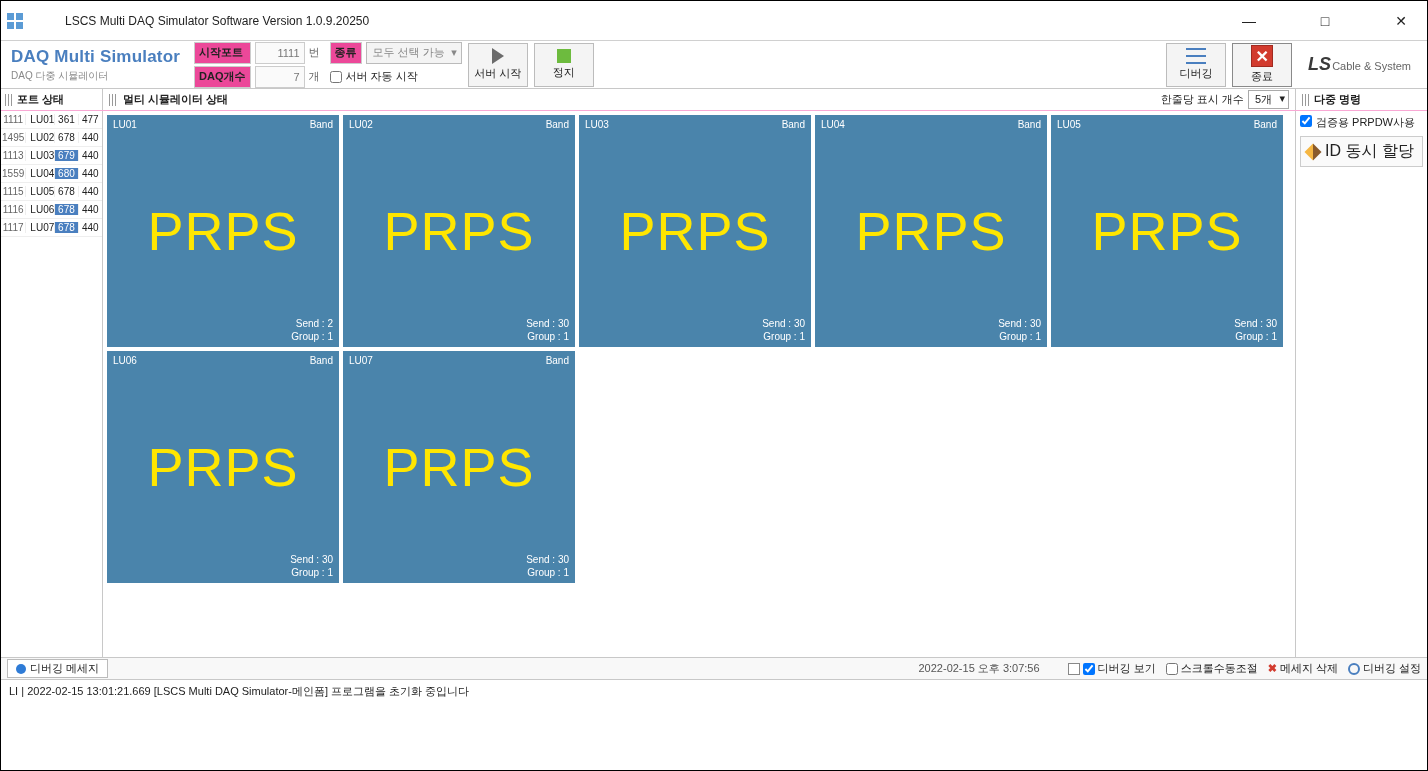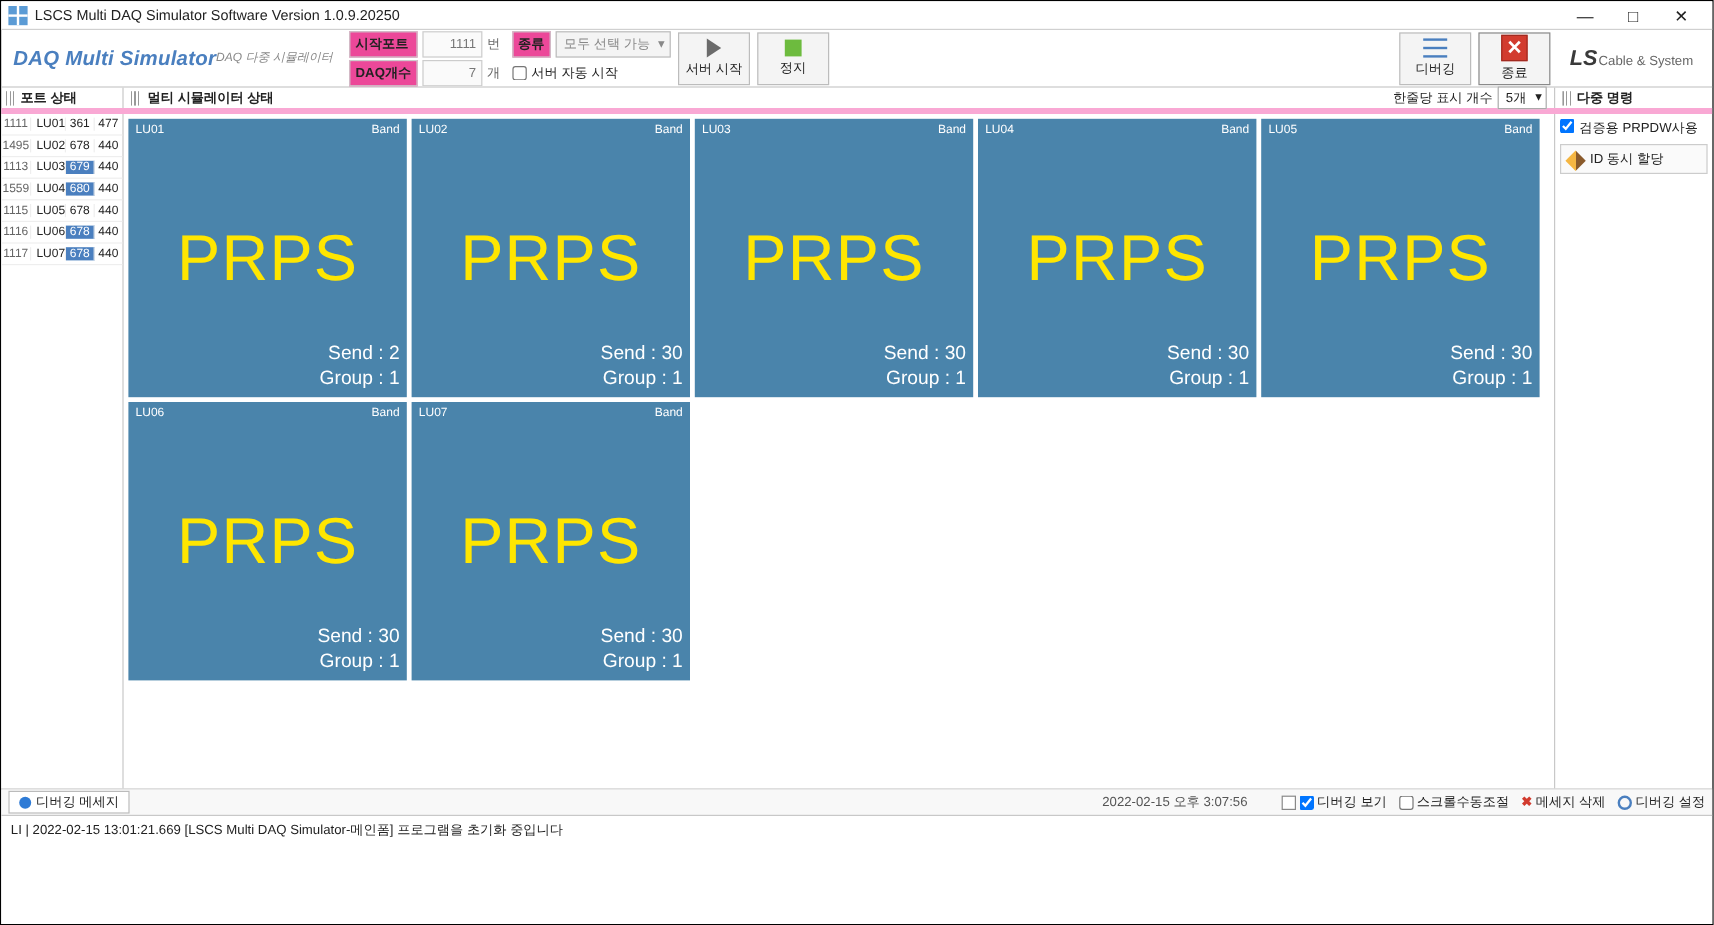--- a/index.html
+++ b/index.html
@@ -1,51 +1,51 @@
 <!DOCTYPE html>
 <html><head>
 <meta charset="utf-8">
 <style>
 * { box-sizing: border-box; margin: 0; padding: 0; font-family: "Segoe UI", Tahoma, sans-serif; }
 html, body { width: 1428px; height: 771px; overflow: hidden; background: #fff; }
 body { border: 1px solid #000; display: flex; flex-direction: column; font-size: 11px; color: #222; }
 
 
-.titlebar { height: 24px; display: flex; align-items: center; padding: 0 6px; border-bottom: 1px solid #d0d0d0; background: #fff; }
+.titlebar { height: 40px; display: flex; align-items: center; padding: 0 6px; border-bottom: 1px solid #d0d0d0; background: #fff; gap: 36px; }
 .titlebar .app-icon { width: 16px; height: 16px; margin-right: 6px; background: #5b9bd5; display: inline-block; position: relative; }
 .titlebar .app-icon::before,.titlebar .app-icon::after{content:"";position:absolute;background:#fff;}
 .titlebar .app-icon::before{left:7px;top:0;width:2px;height:16px;}
 .titlebar .app-icon::after{top:7px;left:0;height:2px;width:16px;}
 .titlebar .title { flex: 1; font-size: 12px; }
 .titlebar .win-btn { width: 40px; height: 22px; display: flex; align-items: center; justify-content: center; font-size: 14px; }
 
 
 .toolbar { height: 48px; display: flex; align-items: center; padding: 0 6px; border-bottom: 1px solid #c8c8c8; gap: 6px; }
-.brand-block { display:flex; flex-direction:row; justify-content:center; padding: 0 8px 0 4px; font-style: italic; }
+.brand-block { display:flex; flex-direction:column; justify-content:center; padding: 0 8px 0 4px; }
 .brand-title { font-size: 17px; font-weight: 700; color: #4a7fbf; letter-spacing: .2px; }
 .brand-sub { font-size: 10px; color: #888; margin-top:2px; }
 .param-grid { display:grid; grid-template-columns: auto auto auto auto auto; grid-template-rows: 22px 22px; gap: 2px 4px; align-items:center; }
 .param-grid .lbl { font-size:11px; padding:0 4px; display:flex; align-items:center; height:22px; border:1px solid #ccc; background:#ec4899; font-weight:600;}
 .param-grid .val { font-size:11px; padding:0 4px; display:flex; align-items:center; justify-content:flex-end; height:22px; border:1px solid #ccc; background:#fafafa; width:50px; color:#777;}
 .param-grid .unit{font-size:11px;color:#666;padding-right:6px;}
 .param-grid .combo { display:flex; align-items:center; height:22px; border:1px solid #bbb; background:#f4f4f4; padding:0 16px 0 6px; color:#888; position:relative; min-width:90px;}
 .param-grid .combo::after{content:"▾"; position:absolute; right:4px; color:#888;}
 .param-grid .chk { display:flex; align-items:center; gap:4px; font-size:11px; }
 .big-btn { width:60px; height:44px; border:1px solid #bcbcbc; background:#f4f4f4; display:flex; flex-direction:column; align-items:center; justify-content:center; gap:2px; font-size:11px; }
 .big-btn .play { width:0;height:0;border-left:12px solid #6b6b6b;border-top:8px solid transparent;border-bottom:8px solid transparent; }
 .big-btn .stop { width:14px;height:14px;background:#6dbb3e; }
 .big-btn.exit { border:1px solid #8a8a8a; }
 .big-btn .grid-ico{width:20px;height:16px;background:linear-gradient(#4a7fbf,#4a7fbf) 0 0/100% 2px no-repeat,linear-gradient(#4a7fbf,#4a7fbf) 0 7px/100% 2px no-repeat,linear-gradient(#4a7fbf,#4a7fbf) 0 14px/100% 2px no-repeat;}
 .big-btn .x-ico{width:22px;height:22px;background:#d23b2e;display:flex;align-items:center;justify-content:center;color:#fff;font-weight:700;font-size:16px;border:1px solid #a12a20;}
 .spacer { flex:1; }
 .ls-logo { font-size:18px; font-weight:700; font-style:italic; color:#3a3a3a; padding:0 10px; }
 .ls-logo small{font-size:11px;font-weight:400;font-style:normal;color:#666;margin-left:1px;}
 
 
-.col-headers { height:22px; display:flex; border-bottom:5px solid #f9a8d4; }
+.col-headers { height:22px; display:flex; border-bottom:1px solid #f9a8d4; }
 .col-headers .ch-left { width:102px; display:flex; align-items:center; gap:4px; padding-left:4px; border-right:1px solid #c8c8c8; font-weight:600;}
 .col-headers .ch-left .grip, .col-headers .ch-mid .grip, .col-headers .ch-right .grip { width:8px; height:12px; background:repeating-linear-gradient(90deg,#999 0 1px,transparent 1px 3px); }
 .col-headers .ch-mid { flex:1; display:flex; align-items:center; gap:6px; padding:0 6px; font-weight:600;}
 .col-headers .ch-mid .rowcount{margin-left:auto;display:flex;align-items:center;gap:4px;font-weight:400;}
 .col-headers .ch-mid .rowcount .combo{border:1px solid #aaa;padding:1px 16px 1px 6px;position:relative;background:#fff;}
 .col-headers .ch-mid .rowcount .combo::after{content:"▾";position:absolute;right:3px;}
 .col-headers .ch-right { width:132px; display:flex; align-items:center; gap:4px; padding-left:6px; border-left:1px solid #c8c8c8; font-weight:600;}
 
 
 .main { flex:1; display:flex; min-height:0; }
@@ -56,26 +56,26 @@
 .port-row .c2{flex:1;padding-left:4px;border-right:1px solid #eee;}
 .port-row .c3{width:24px;text-align:center;border-right:1px solid #eee;}
 .port-row .c4{width:24px;text-align:center;}
 .port-row .hl{background:#4a7fbf;color:#fff;}
 
 .sim-panel { flex:1; padding:4px; overflow:auto; }
 .tiles { display:flex; flex-wrap:wrap; gap:4px; }
 .tile { width:232px; height:232px; background:#4a84ab; color:#fff; position:relative; display:flex; align-items:center; justify-content:center; }
 .tile .tl{position:absolute;top:4px;left:6px;font-size:10px;}
 .tile .tr{position:absolute;top:4px;right:6px;font-size:10px;}
-.tile .br{position:absolute;bottom:4px;right:6px;font-size:16px;text-align:right;line-height:1.3;}
+.tile .br{position:absolute;bottom:4px;right:6px;font-size:10px;text-align:right;line-height:1.3;}
 .tile .big{font-size:54px;font-weight:400;color:#ffe600;letter-spacing:1px;}
 
 .cmd-panel { width:132px; border-left:1px solid #c8c8c8; padding:4px; display:flex; flex-direction:column; gap:6px; }
 .cmd-panel .chk{display:flex;gap:4px;font-size:11px;}
-.cmd-panel .cmd-btn{display:flex;align-items:flex-end;gap:6px;border:1px solid #ccc;background:#fafafa;padding:4px 6px;font-size:11px;}
+.cmd-panel .cmd-btn{display:flex;align-items:center;gap:6px;border:1px solid #ccc;background:#fafafa;padding:4px 6px;font-size:16px;}
 .cmd-panel .pencil{width:12px;height:12px;background:linear-gradient(135deg,#f5b642 50%,#8a5a2b 50%);transform:rotate(-45deg);}
 
 
 .debug-section{border-top:1px solid #c8c8c8;display:flex;flex-direction:column;}
 .debug-tabbar { height:22px; display:flex; align-items:center; padding:0 6px; gap:10px; border-bottom:1px solid #c8c8c8; background:#f8f8f8;}
 .debug-tabbar .dbg-tab{display:flex;align-items:center;gap:4px;border:1px solid #bbb;background:#fff;padding:1px 8px;font-size:11px;}
 .debug-tabbar .dbg-tab .dot{width:10px;height:10px;border-radius:50%;background:#2e7bd6;}
 .debug-tabbar .right{margin-left:auto;display:flex;align-items:center;gap:10px;font-size:11px;}
 .debug-tabbar .right .chk{display:flex;align-items:center;gap:3px;}
 .debug-tabbar .right .link{display:flex;align-items:center;gap:3px;}

